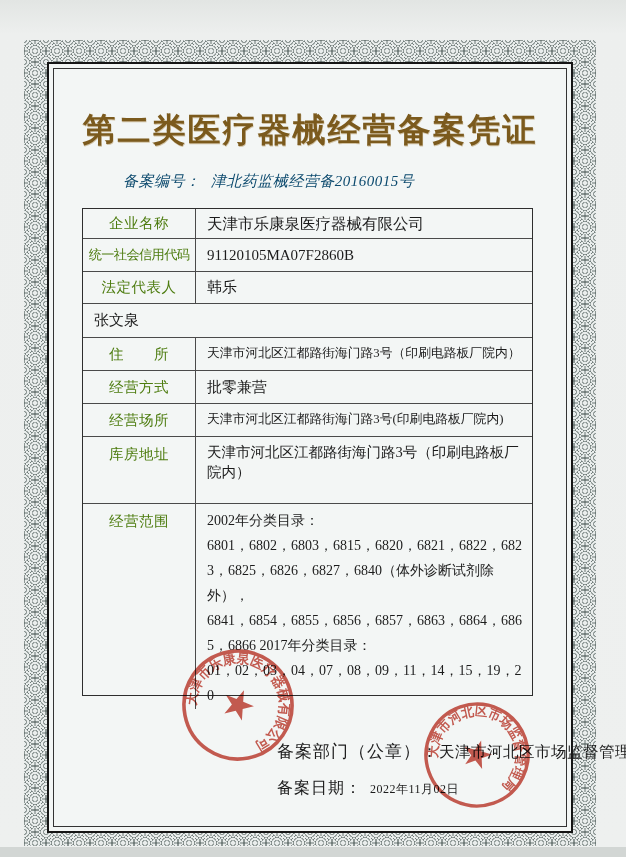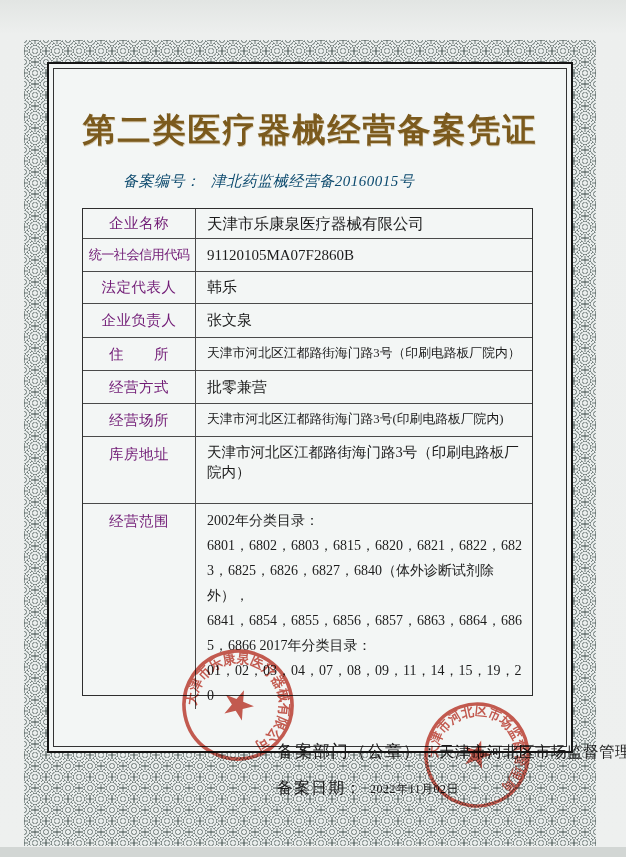--- a/index.html
+++ b/index.html
@@ -14,21 +14,21 @@
     position:absolute;left:24px;top:40px;width:572px;height:806px;
     background-color:#e9edec;
     background-image:
       repeating-radial-gradient(circle at 11px 11px, rgba(66,80,78,.55) 0 .7px, rgba(255,255,255,0) .7px 2.6px),
       repeating-radial-gradient(circle at 11px 11px, rgba(66,80,78,.38) 0 .7px, rgba(255,255,255,0) .7px 2.6px);
     background-size:22px 22px,22px 22px;
     background-position:0 0,11px 11px;
   }
   
   .cert-inner{
-    position:absolute;left:23px;top:22px;width:526px;height:691px;
+    position:absolute;left:23px;top:22px;width:526px;height:771px;
     box-sizing:border-box;background:#f3f6f5;border:2px solid #151515;
   }
   .cert-inner::before{
     content:"";position:absolute;inset:4px;border:1px solid #333;pointer-events:none;
   }
   .title{
     position:absolute;top:44px;left:0;width:100%;text-align:center;
     font-size:33px;font-weight:700;letter-spacing:2px;color:#7b5a1d;
     text-shadow:0.5px 0.5px 0 rgba(168,134,70,.45);
   }
@@ -39,21 +39,21 @@
   
   .info-table{
     position:absolute;left:33px;top:144px;width:451px;height:488px;
     box-sizing:border-box;border:1.5px solid #2e2e2e;
     display:grid;grid-template-rows:30px 33px 32px 34px 33px 33px 33px 67px 1fr;
   }
   .row{display:grid;grid-template-columns:113px 1fr;border-bottom:1px solid #4a4a4a;}
   .row:last-child{border-bottom:none;}
   .cell-label{
     border-right:1px solid #4a4a4a;display:flex;align-items:center;justify-content:center;
-    font-size:14.5px;letter-spacing:.5px;color:#701a75;text-align:center;padding:0 2px;
+    font-size:14.5px;letter-spacing:.5px;color:#4d7c0f;text-align:center;padding:0 2px;
   }
   .cell-value{
     display:flex;align-items:center;padding:1px 4px 1px 11px;font-size:15px;color:#1c1c1c;
     white-space:pre-wrap;word-break:break-all;line-height:1.25;
   }
   .row.r2 .cell-label{font-size:13.2px;letter-spacing:-.6px;}
   .row.r1 .cell-value{font-size:15.5px;}
   .row.r5 .cell-value,.row.r7 .cell-value{font-size:12.8px;}
   .row.r8 .cell-label,.row.r9 .cell-label{align-items:flex-start;padding-top:8px;}
   .row.r8 .cell-value{align-items:flex-start;padding-top:5px;font-size:14.5px;line-height:1.4;}
@@ -97,21 +97,20 @@
       </div>
       <div class="row r2">
         <div class="cell-label">统一社会信用代码</div>
         <div class="cell-value">91120105MA07F2860B</div>
       </div>
       <div class="row r3">
         <div class="cell-label">法定代表人</div>
         <div class="cell-value">韩乐</div>
       </div>
       <div class="row r4">
-        <div class="cell-label">企业负责人</div>
         <div class="cell-value">张文泉</div>
       </div>
       <div class="row r5">
         <div class="cell-label">住　　所</div>
         <div class="cell-value">天津市河北区江都路街海门路3号（印刷电路板厂院内）</div>
       </div>
       <div class="row r6">
         <div class="cell-label">经营方式</div>
         <div class="cell-value">批零兼营</div>
       </div>

